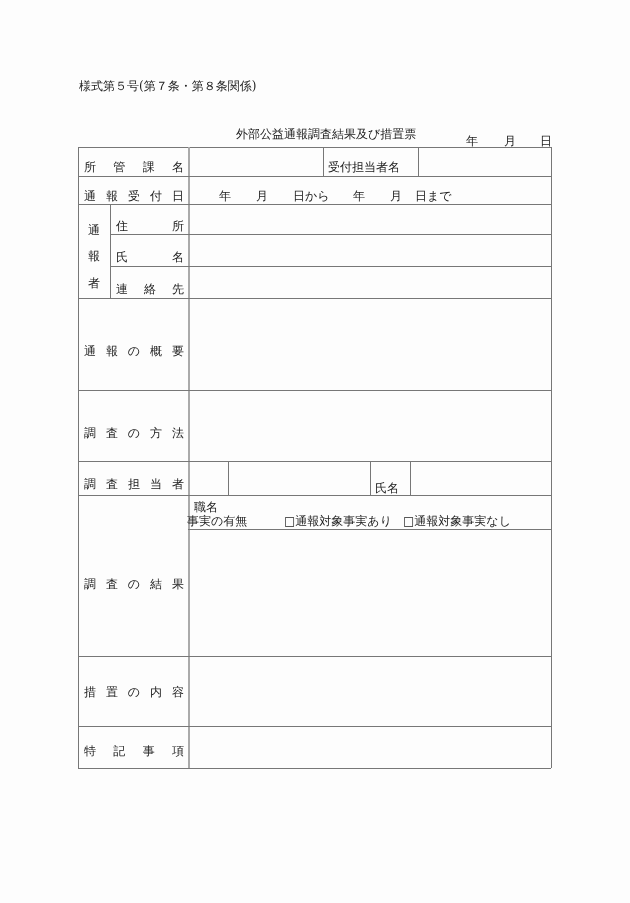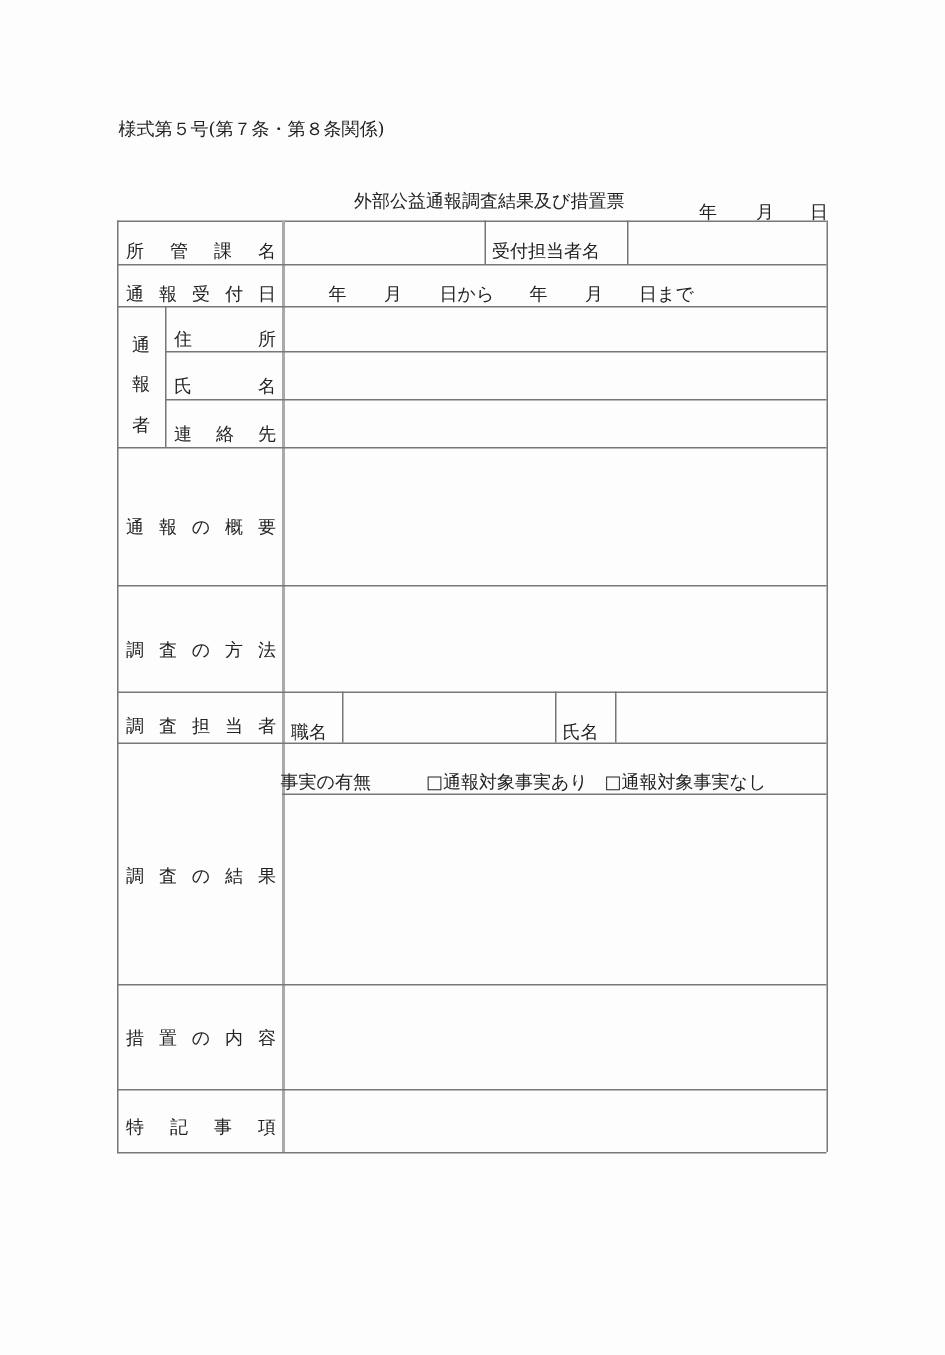--- a/index.html
+++ b/index.html
@@ -68,21 +68,21 @@
   <span>受</span>
   <span>付</span>
   <span>日</span>
 </div>
 <div class="input-cell" style="left:190px;top:177px;width:360px;height:26px;">
   <span class="t" style="left:29px;top:12px;">年</span>
   <span class="t" style="left:66px;top:12px;">月</span>
   <span class="t" style="left:103px;top:12px;">日から</span>
   <span class="t" style="left:163px;top:12px;">年</span>
   <span class="t" style="left:200px;top:12px;">月</span>
-  <span class="t" style="left:236px;top:12px;">日まで</span>
+  <span class="t" style="left:225px;top:12px;">日まで</span>
 </div>
 
 <div class="t" style="left:88px;top:223px;">通</div>
 <div class="t" style="left:88px;top:249px;">報</div>
 <div class="t" style="left:88px;top:276px;">者</div>
 
 <div class="spread" style="left:116px;top:219px;width:68px;">
   <span>住</span>
   <span>所</span>
 </div>
@@ -119,21 +119,21 @@
 </div>
 <div class="input-cell" style="left:190px;top:391px;width:360px;height:69px;"></div>
 
 <div class="spread" style="left:84px;top:477px;width:100px;">
   <span>調</span>
   <span>査</span>
   <span>担</span>
   <span>当</span>
   <span>者</span>
 </div>
-<div class="t" style="left:194px;top:481px;">職名</div>
+<div class="t" style="left:194px;top:500px;">職名</div>
 <div class="input-cell" style="left:229px;top:462px;width:140px;height:32px;"></div>
 <div class="t" style="left:375px;top:481px;">氏名</div>
 <div class="input-cell" style="left:411px;top:462px;width:139px;height:32px;"></div>
 
 <div class="spread" style="left:84px;top:577px;width:100px;">
   <span>調</span>
   <span>査</span>
   <span>の</span>
   <span>結</span>
   <span>果</span>

